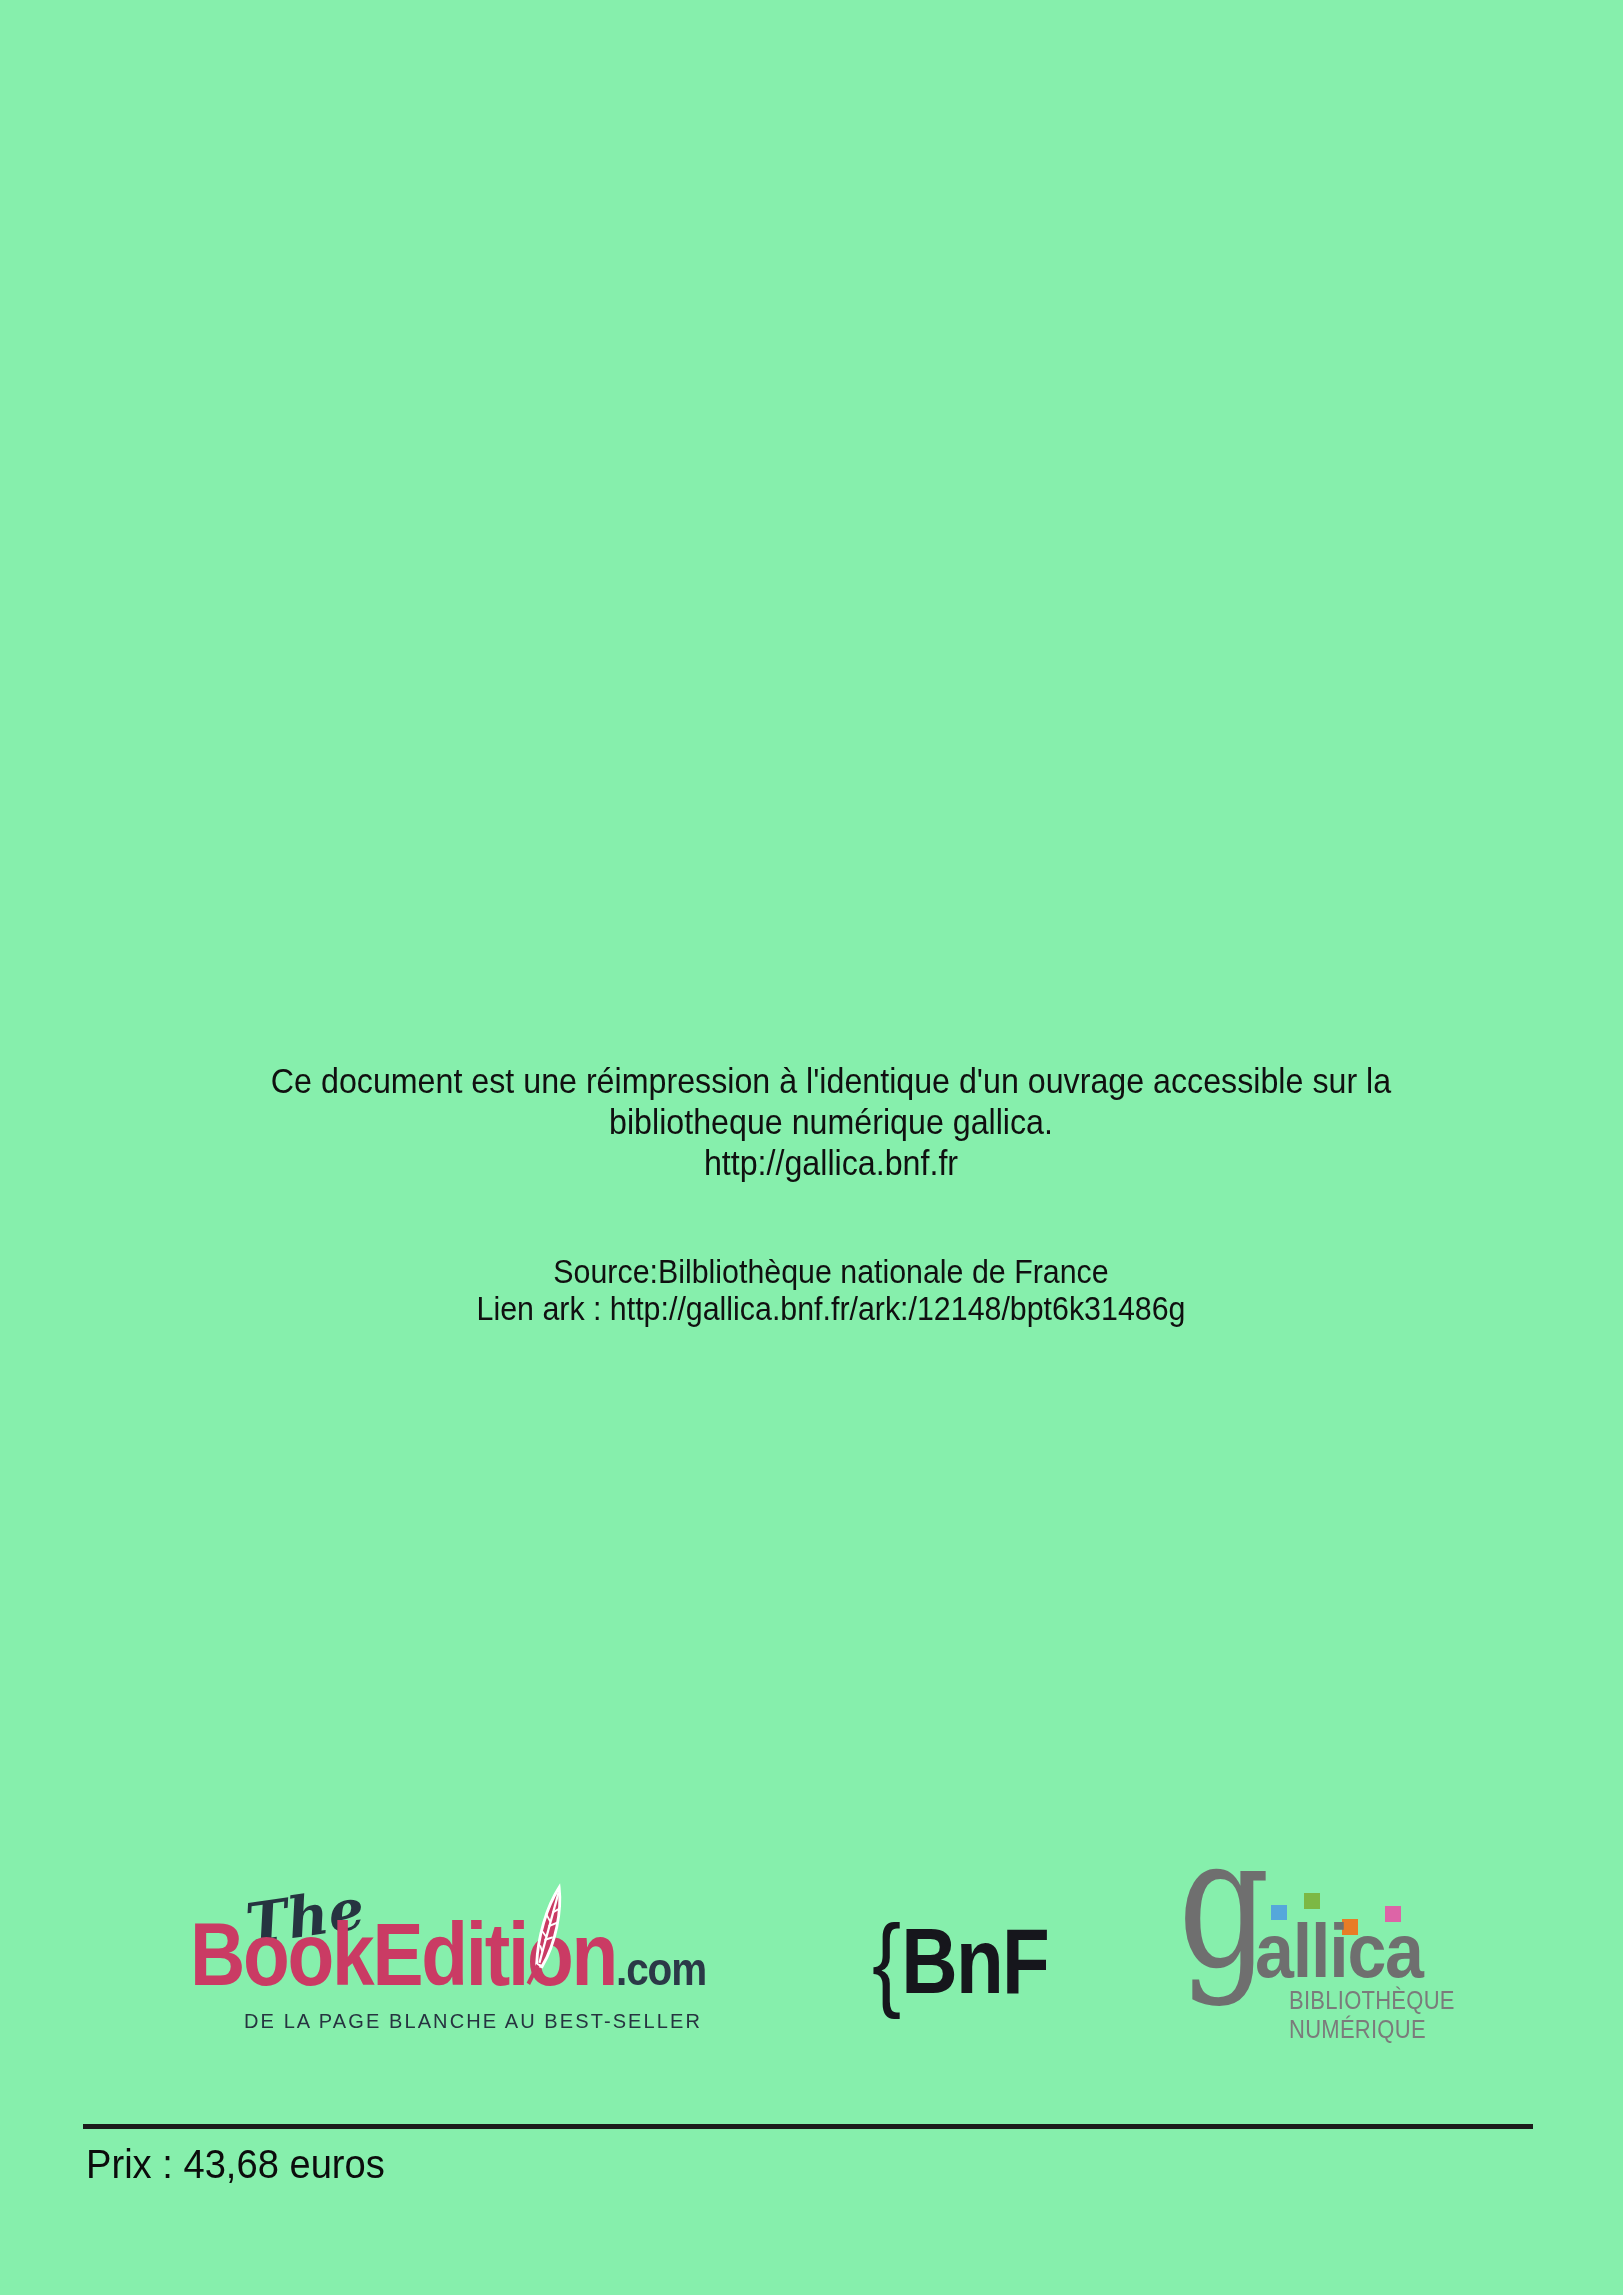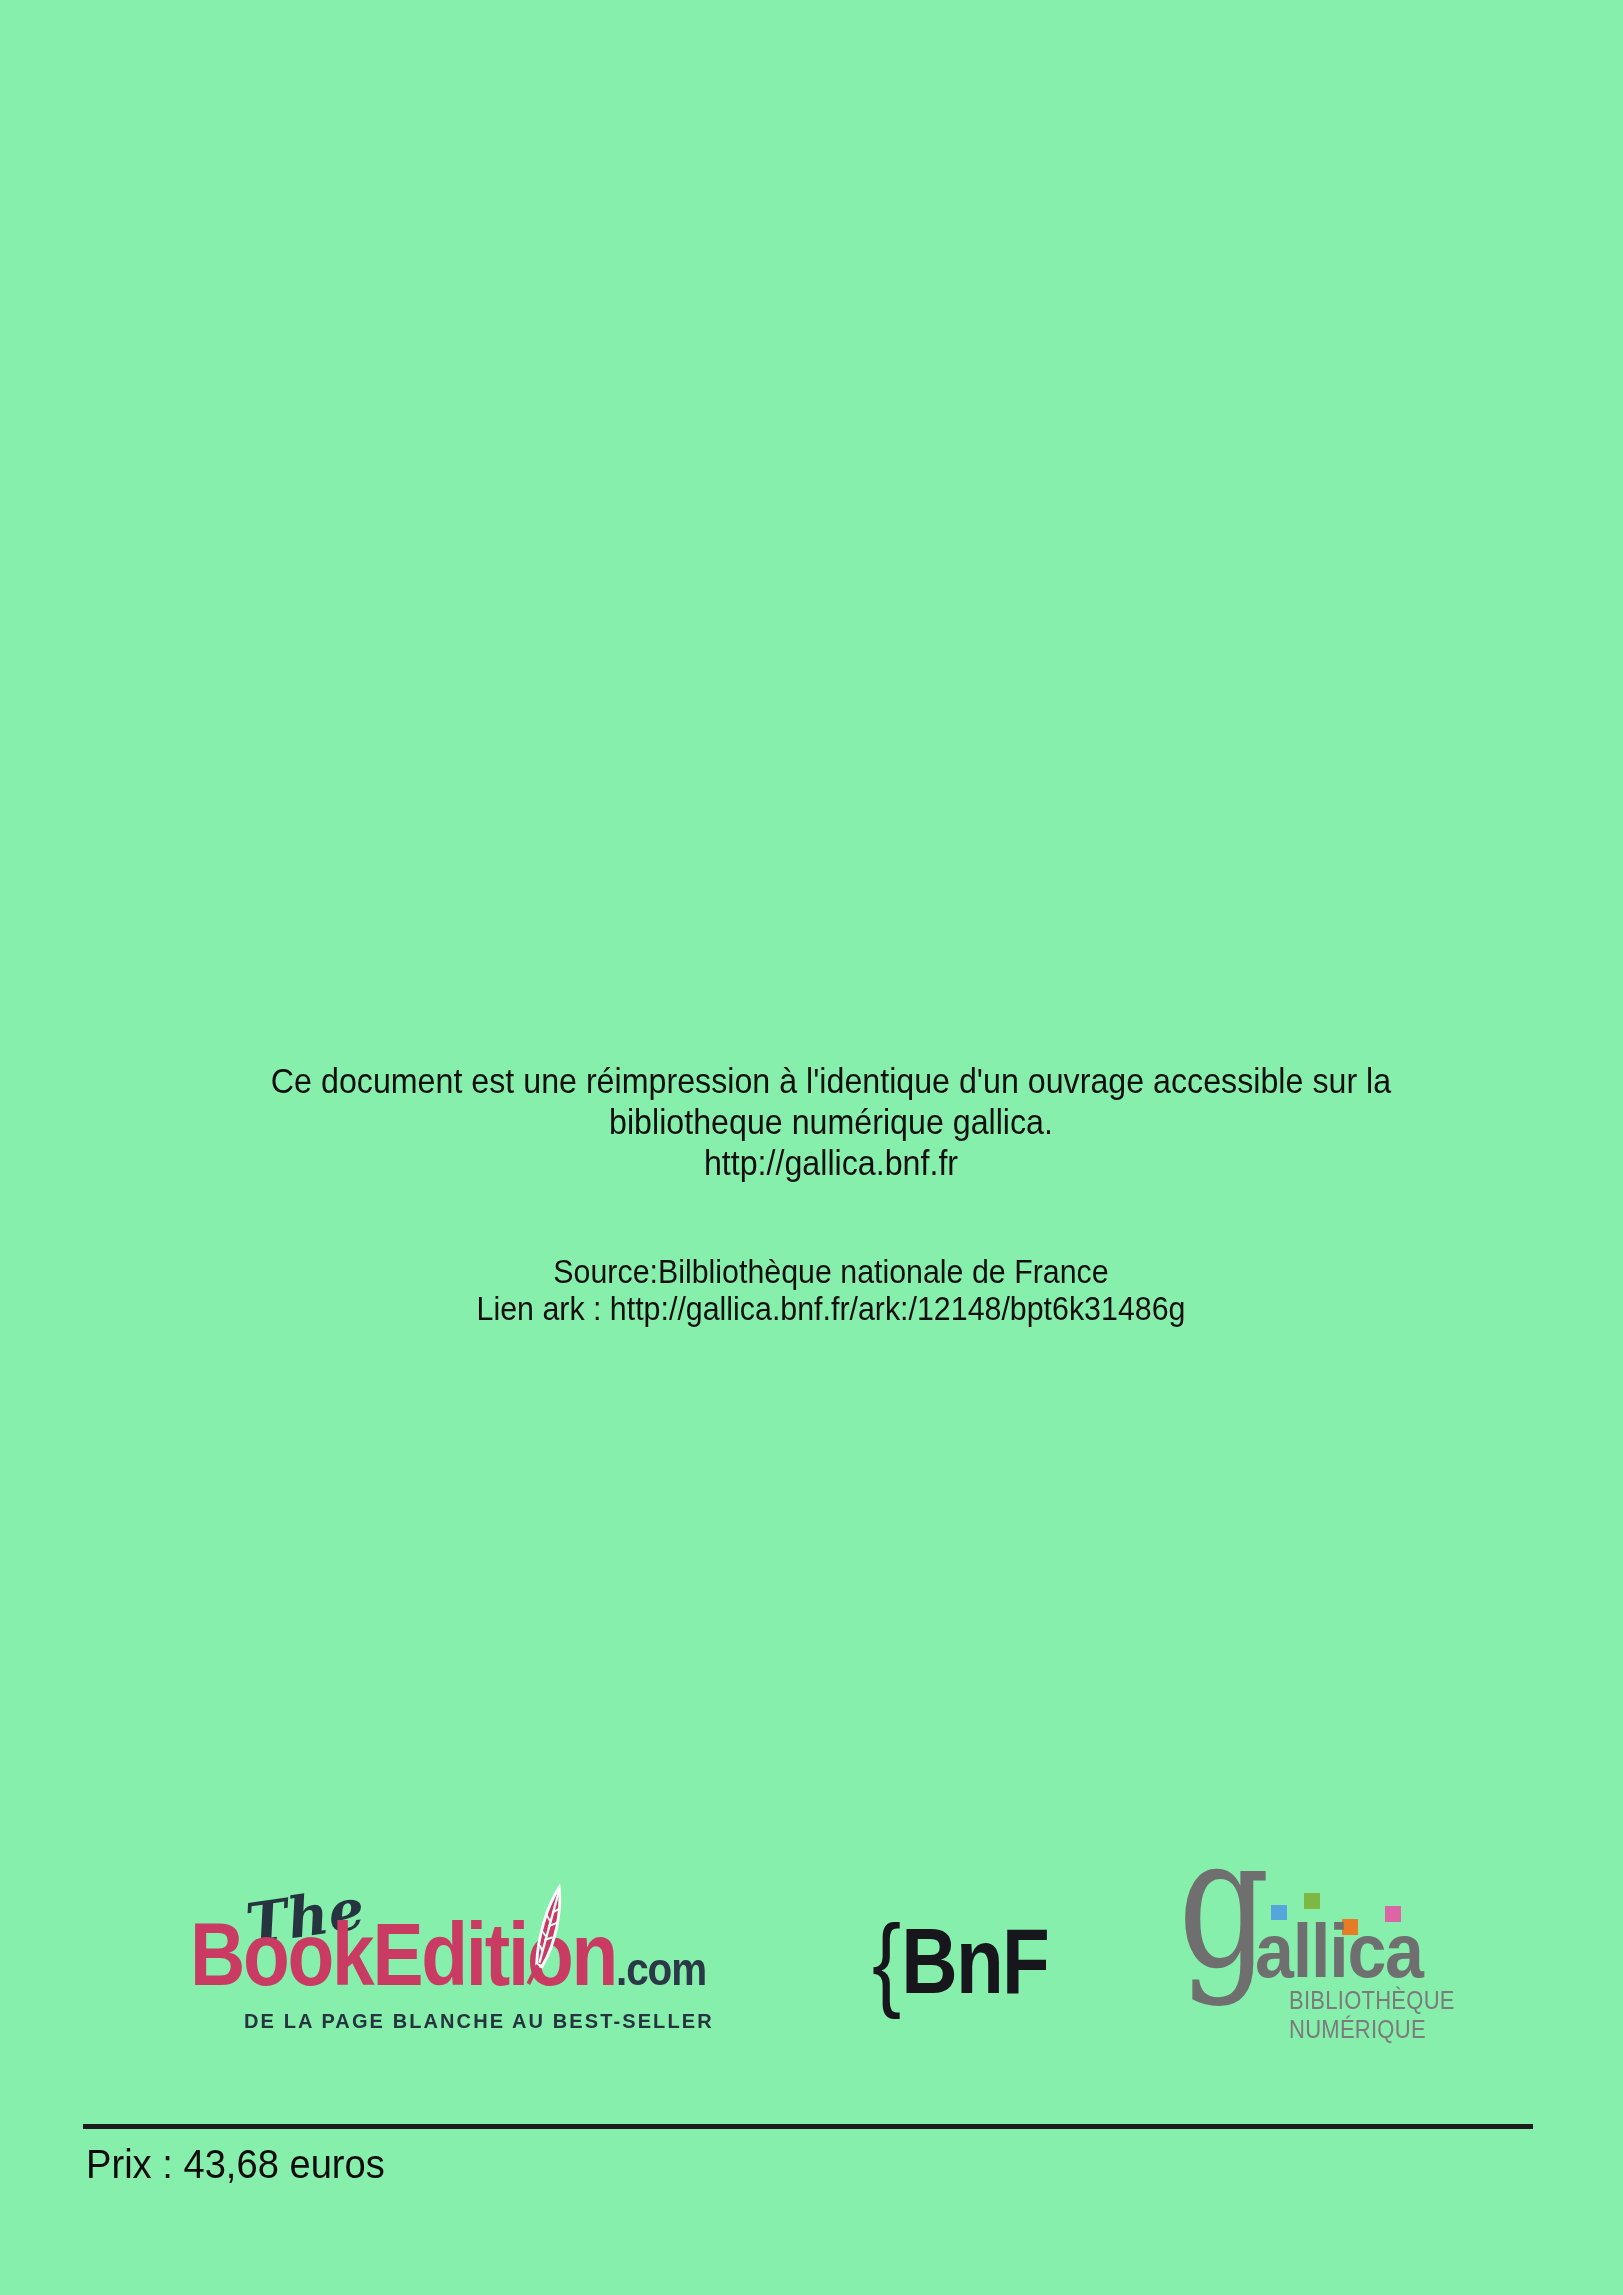--- a/index.html
+++ b/index.html
@@ -28,21 +28,21 @@
   .be-word{
     position:absolute;left:9.2px;top:18.3px;white-space:nowrap;
     font-weight:bold;font-size:89px;line-height:1.1;letter-spacing:-2.6px;
     color:#ca3b64;transform:scaleX(0.86);transform-origin:left center;
   }
   .be-tld{font-size:47px;color:#2b3947;letter-spacing:-1.3px;}
   .be-o{position:relative;display:inline-block;}
   .be-quill{position:absolute;left:-7.9px;top:-27.5px;width:63px;height:113px;pointer-events:none;}
   .be-tagline{
     position:absolute;left:63px;top:122px;white-space:nowrap;
-    font-weight:bold;font-size:20px;letter-spacing:2.1px;color:#263440;text-align:right;
+    font-weight:normal;font-size:20px;letter-spacing:2.1px;color:#263440;text-align:right;
   }
   
   .bnf{
     position:absolute;left:872px;top:1910px;white-space:nowrap;
     color:#16161c;line-height:1;transform:scaleX(0.85);transform-origin:left top;
   }
   .bnf-brace{font-size:103px;font-weight:400;vertical-align:-3.9px;}
   .bnf-text{font-size:92px;font-weight:bold;letter-spacing:-2px;}
   
   .gallica{position:absolute;left:1178px;top:1885px;width:294px;height:177px;}

